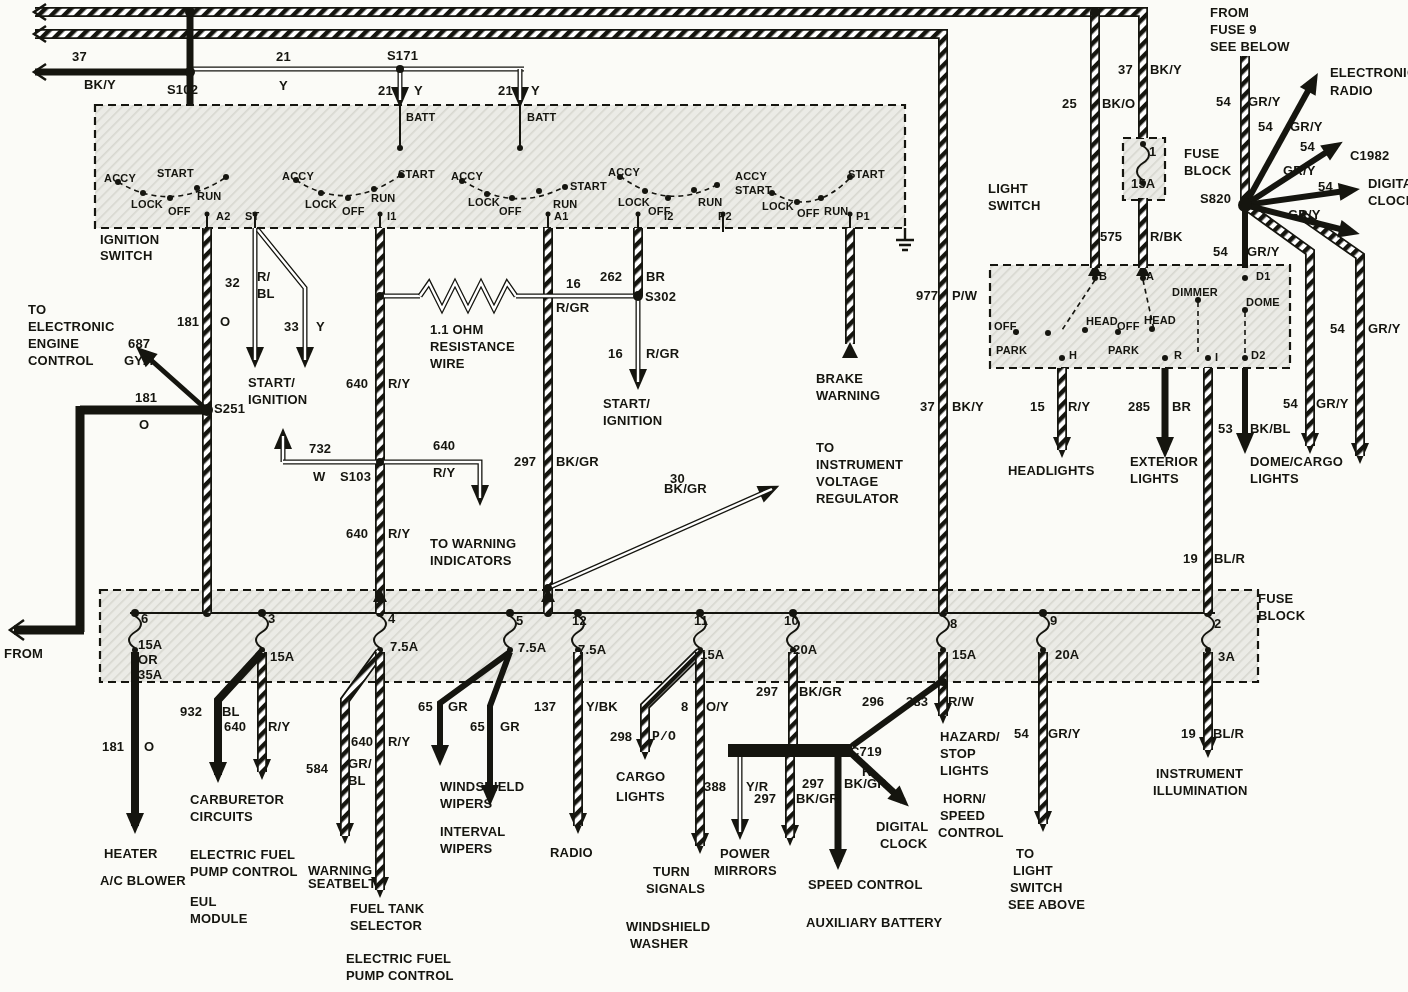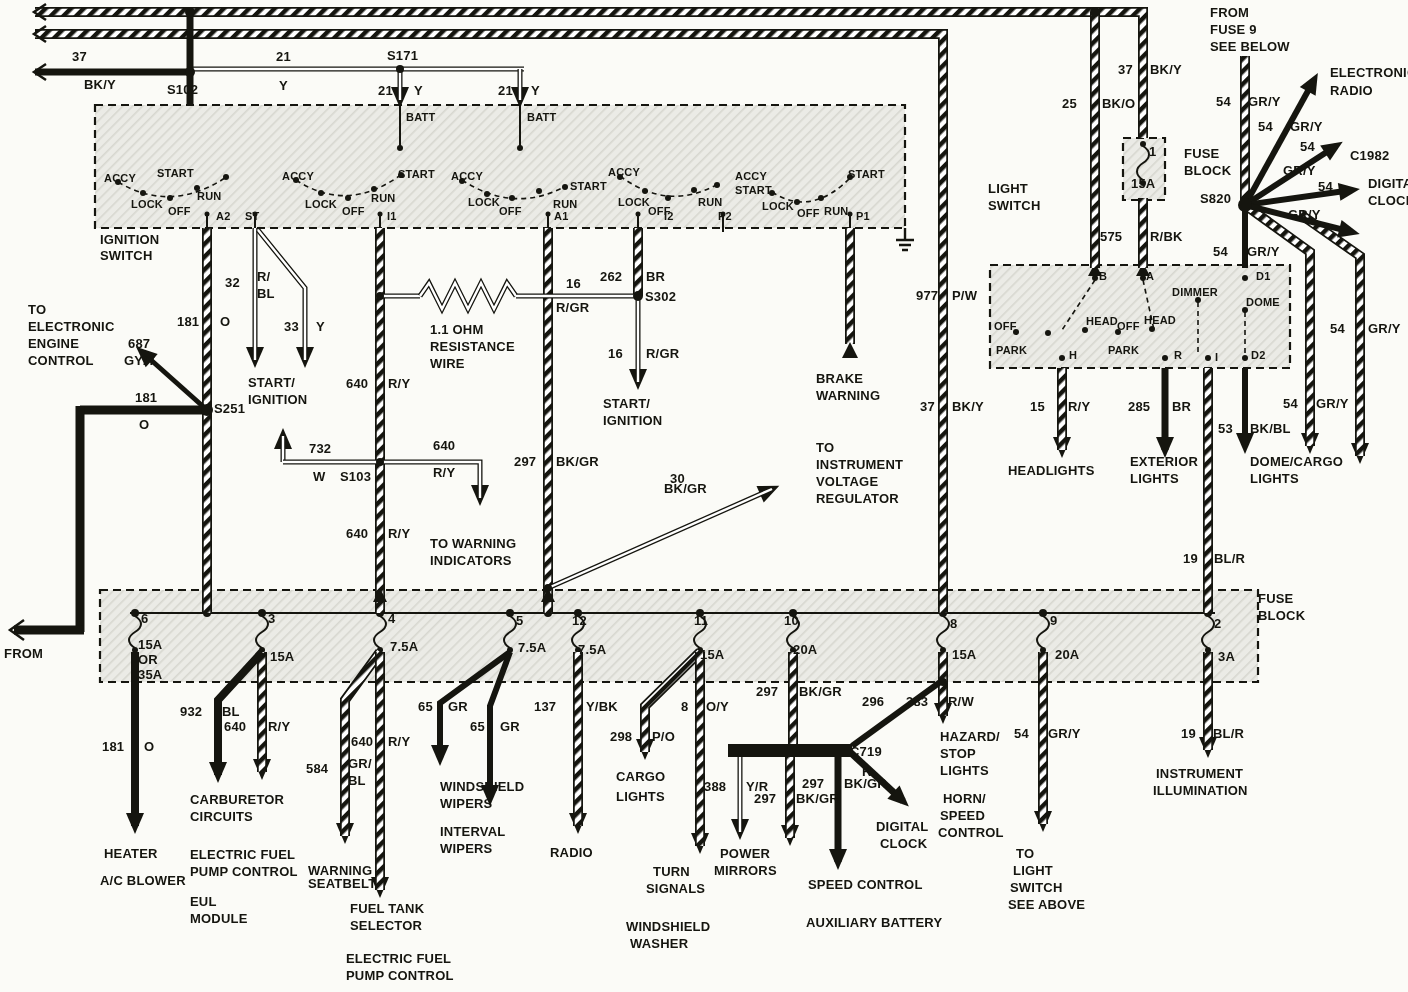--- a/index.html
+++ b/index.html
@@ -494,21 +494,21 @@
       <div class="lbl" style="left: 440px; top: 780px;">WINDSHIELD</div>
       <div class="lbl" style="left: 440px; top: 797px;">WIPERS</div>
       <div class="lbl" style="left: 470px; top: 720px;">65</div>
       <div class="lbl" style="left: 500px; top: 720px;">GR</div>
       <div class="lbl" style="left: 440px; top: 825px;">INTERVAL</div>
       <div class="lbl" style="left: 440px; top: 842px;">WIPERS</div>
       <div class="lbl" style="left: 534px; top: 700px;">137</div>
       <div class="lbl" style="left: 586px; top: 700px;">Y/BK</div>
       <div class="lbl" style="left: 550px; top: 846px;">RADIO</div>
       <div class="lbl" style="left: 610px; top: 730px;">298</div>
-      <div class="lbl" style="left: 652px; top: 730px;">P/O</div>
+      <div class="lbl" style="left: 652px; top: 730px; font-family: Liberation Mono, monospace;">P/O</div>
       <div class="lbl" style="left: 616px; top: 770px;">CARGO</div>
       <div class="lbl" style="left: 616px; top: 790px;">LIGHTS</div>
       <div class="lbl" style="left: 681px; top: 700px;">8</div>
       <div class="lbl" style="left: 706px; top: 700px;">O/Y</div>
       <div class="lbl" style="left: 653px; top: 865px;">TURN</div>
       <div class="lbl" style="left: 646px; top: 882px;">SIGNALS</div>
       <div class="lbl" style="left: 626px; top: 920px;">WINDSHIELD</div>
       <div class="lbl" style="left: 630px; top: 937px;">WASHER</div>
       <div class="lbl" style="left: 756px; top: 685px;">297</div>
       <div class="lbl" style="left: 799px; top: 685px;">BK/GR</div>

